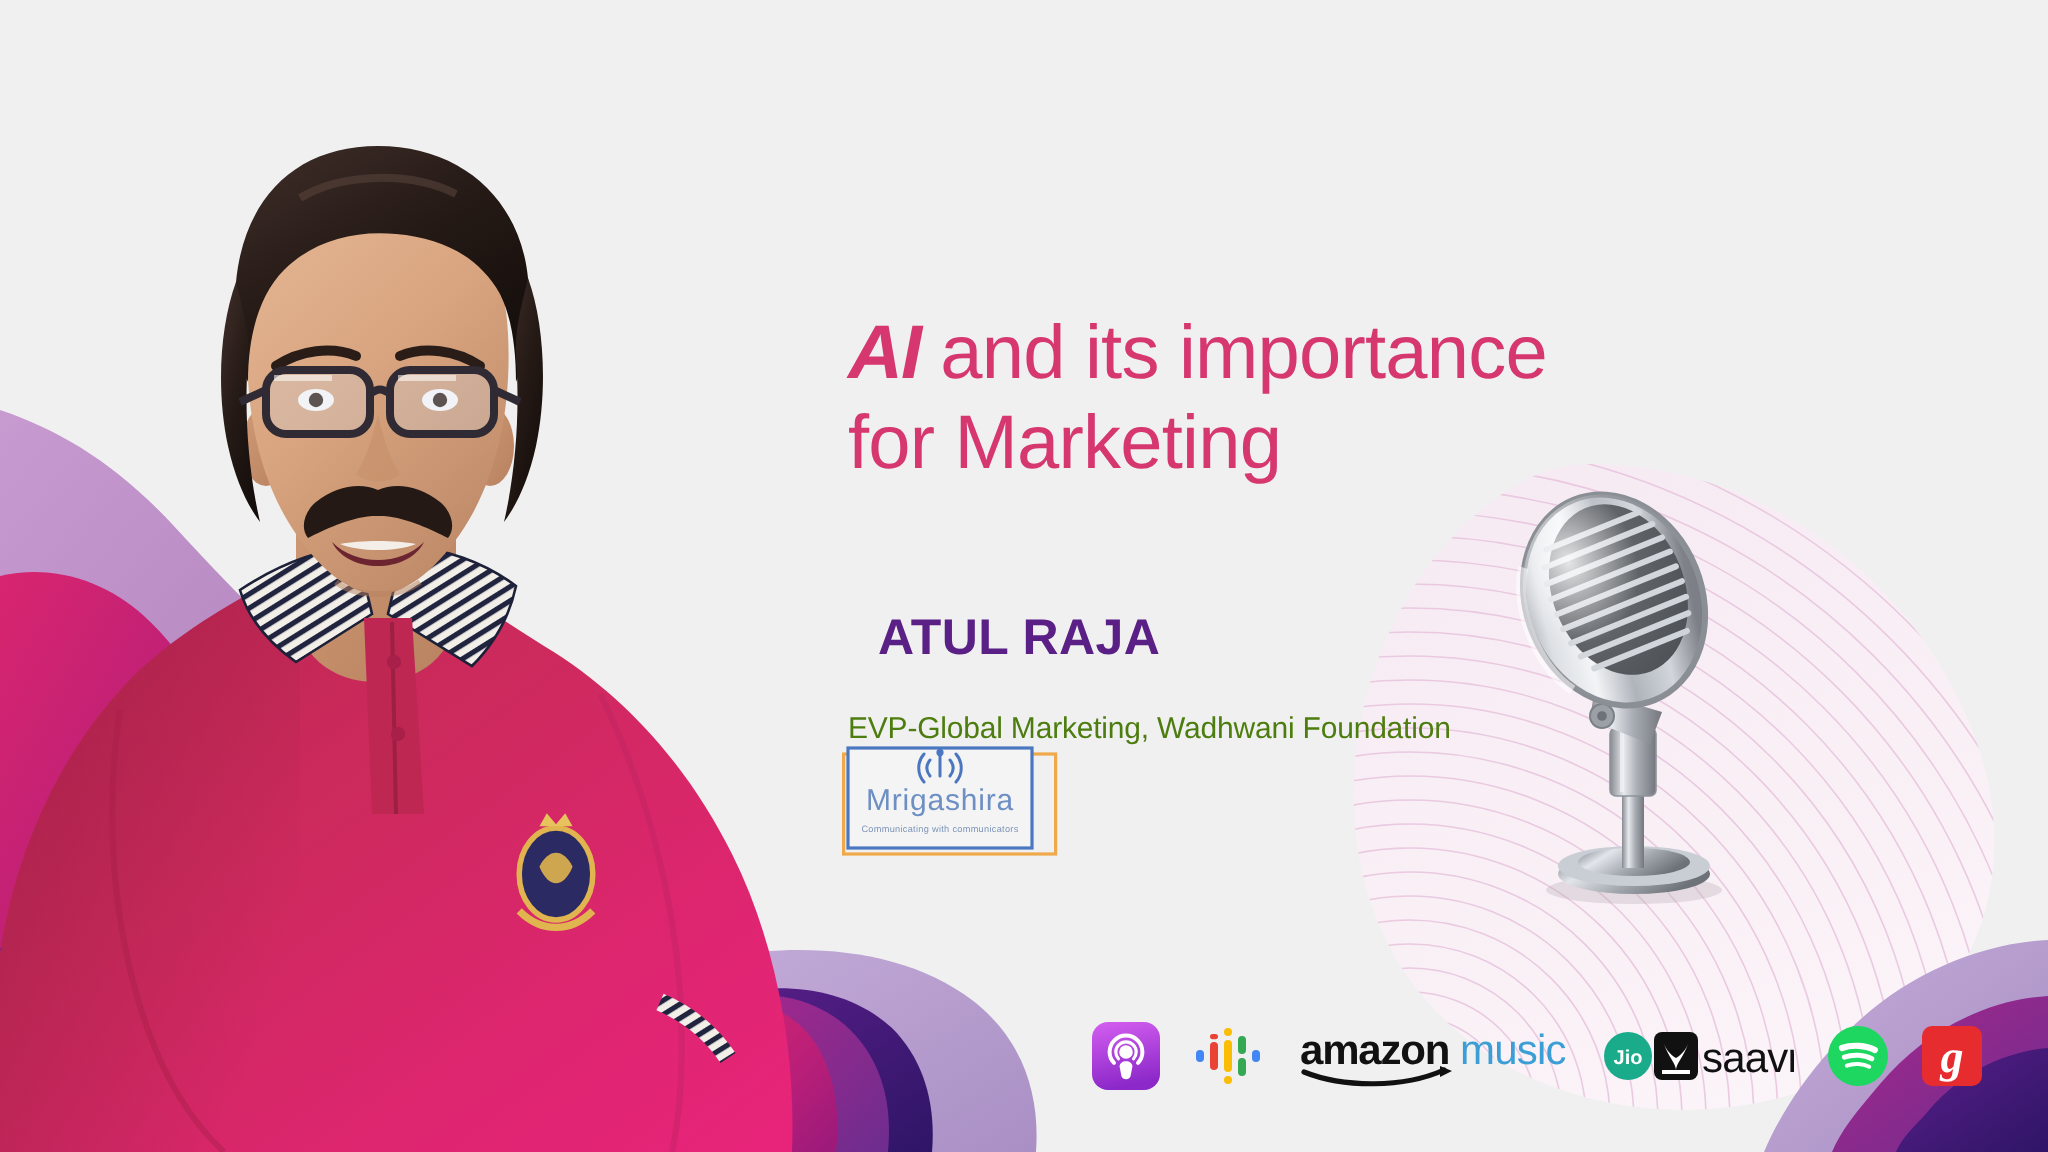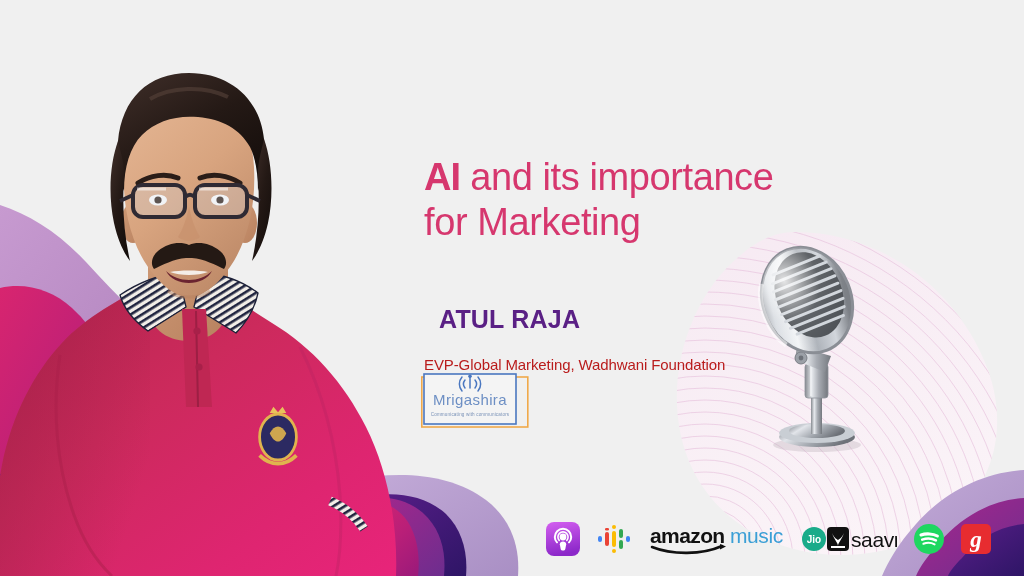--- a/index.html
+++ b/index.html
@@ -45,35 +45,36 @@
     margin: 0;
     font-size: 38px;
     line-height: 1.18;
     font-weight: 400;
     color: #d6376e;
     letter-spacing: -0.4px;
   }
   #episode-title .lead {
     font-weight: 700;
     letter-spacing: -1px;
+    font-style: italic;
   }
   #speaker-name {
     margin: 15px;
     padding-top: 45px;
     font-size: 25px;
     font-weight: 700;
     color: #5a2085;
     letter-spacing: 0.2px;
   }
   #speaker-role {
     margin: 0;
     padding-top: 7px;
     font-size: 15px;
     font-weight: 400;
-    color: #b91c1c;
+    color: #4d7c0f;
     letter-spacing: -0.1px;
   }
 
   
   #brand-logo {
     position: absolute;
     left: 421px;
     top: 371px;
     width: 108px;
     height: 58px;
@@ -93,21 +94,20 @@
 
   
   #platform-strip {
     position: absolute;
     left: 546px;
     top: 505px;
     height: 46px;
     display: flex;
     align-items: center;
     gap: 17px;
-    margin-top: 11px;
   }
   .platform-logo { display: flex; align-items: center; height: 40px; }
   .platform-logo svg { display: block; }
   .sr-label {
     position: absolute;
     width: 1px; height: 1px;
     overflow: hidden;
     clip: rect(0 0 0 0);
     white-space: nowrap;
   }

